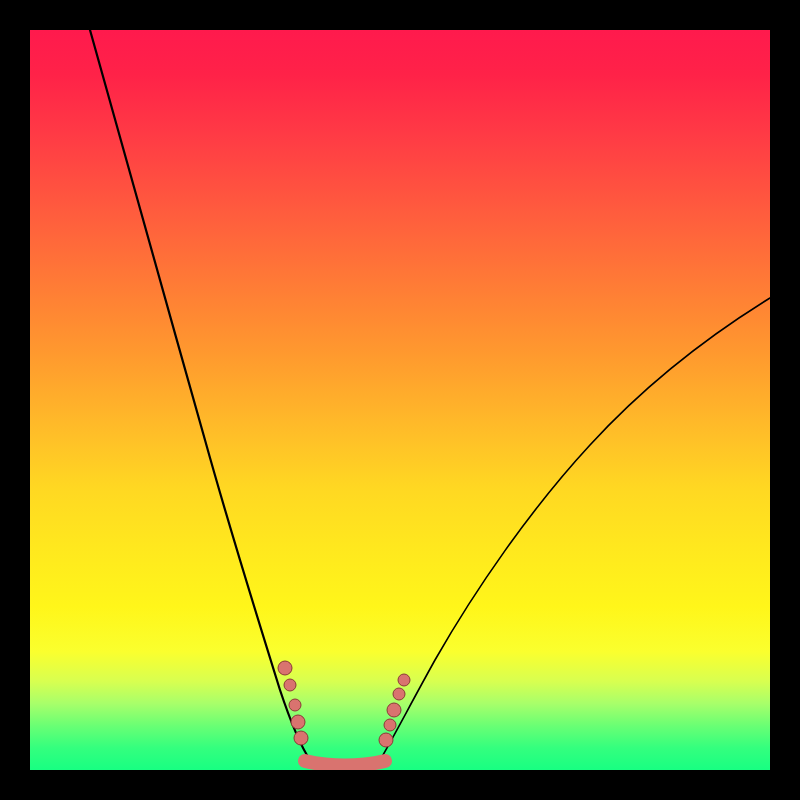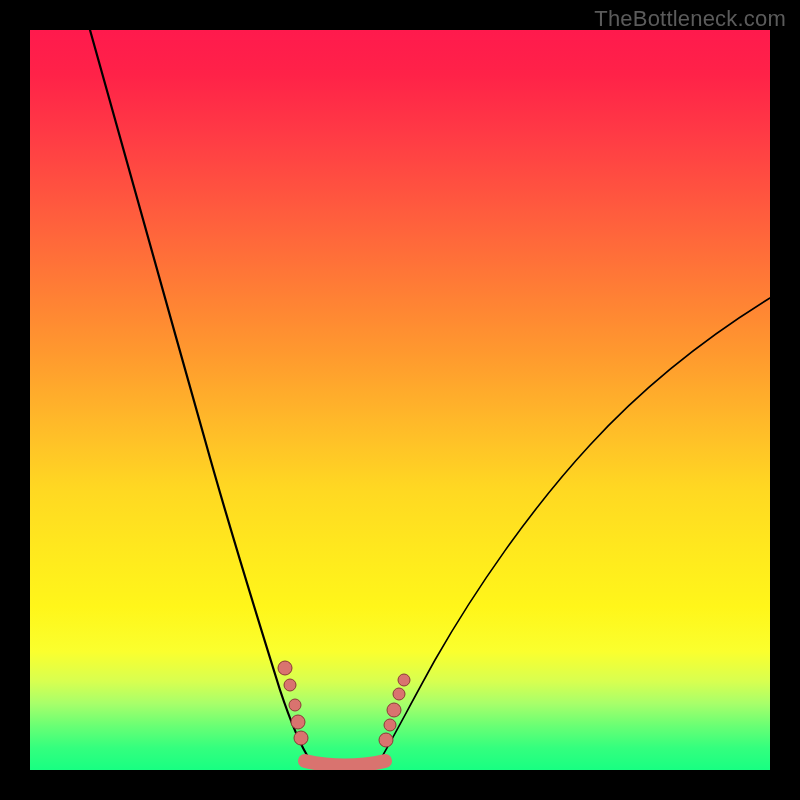--- a/index.html
+++ b/index.html
@@ -86,21 +86,20 @@
     fill: none;
     stroke: #d9736f;
     stroke-width: 14;
     stroke-linecap: round;
   }
 </style>
 </head>
 <body>
 
 <div class="frame">
-  <div class="watermark">TheBottleneck.com</div>
 
   <div class="plot-area">
     <div class="gradient"></div>
 
     <svg class="curves" viewBox="0 0 740 740" preserveAspectRatio="none">
 
       <path class="curve-main" d="M 60 0
                C 95 120, 135 270, 175 410
                C 200 500, 225 580, 250 660
                C 260 690, 270 715, 280 730"></path>

